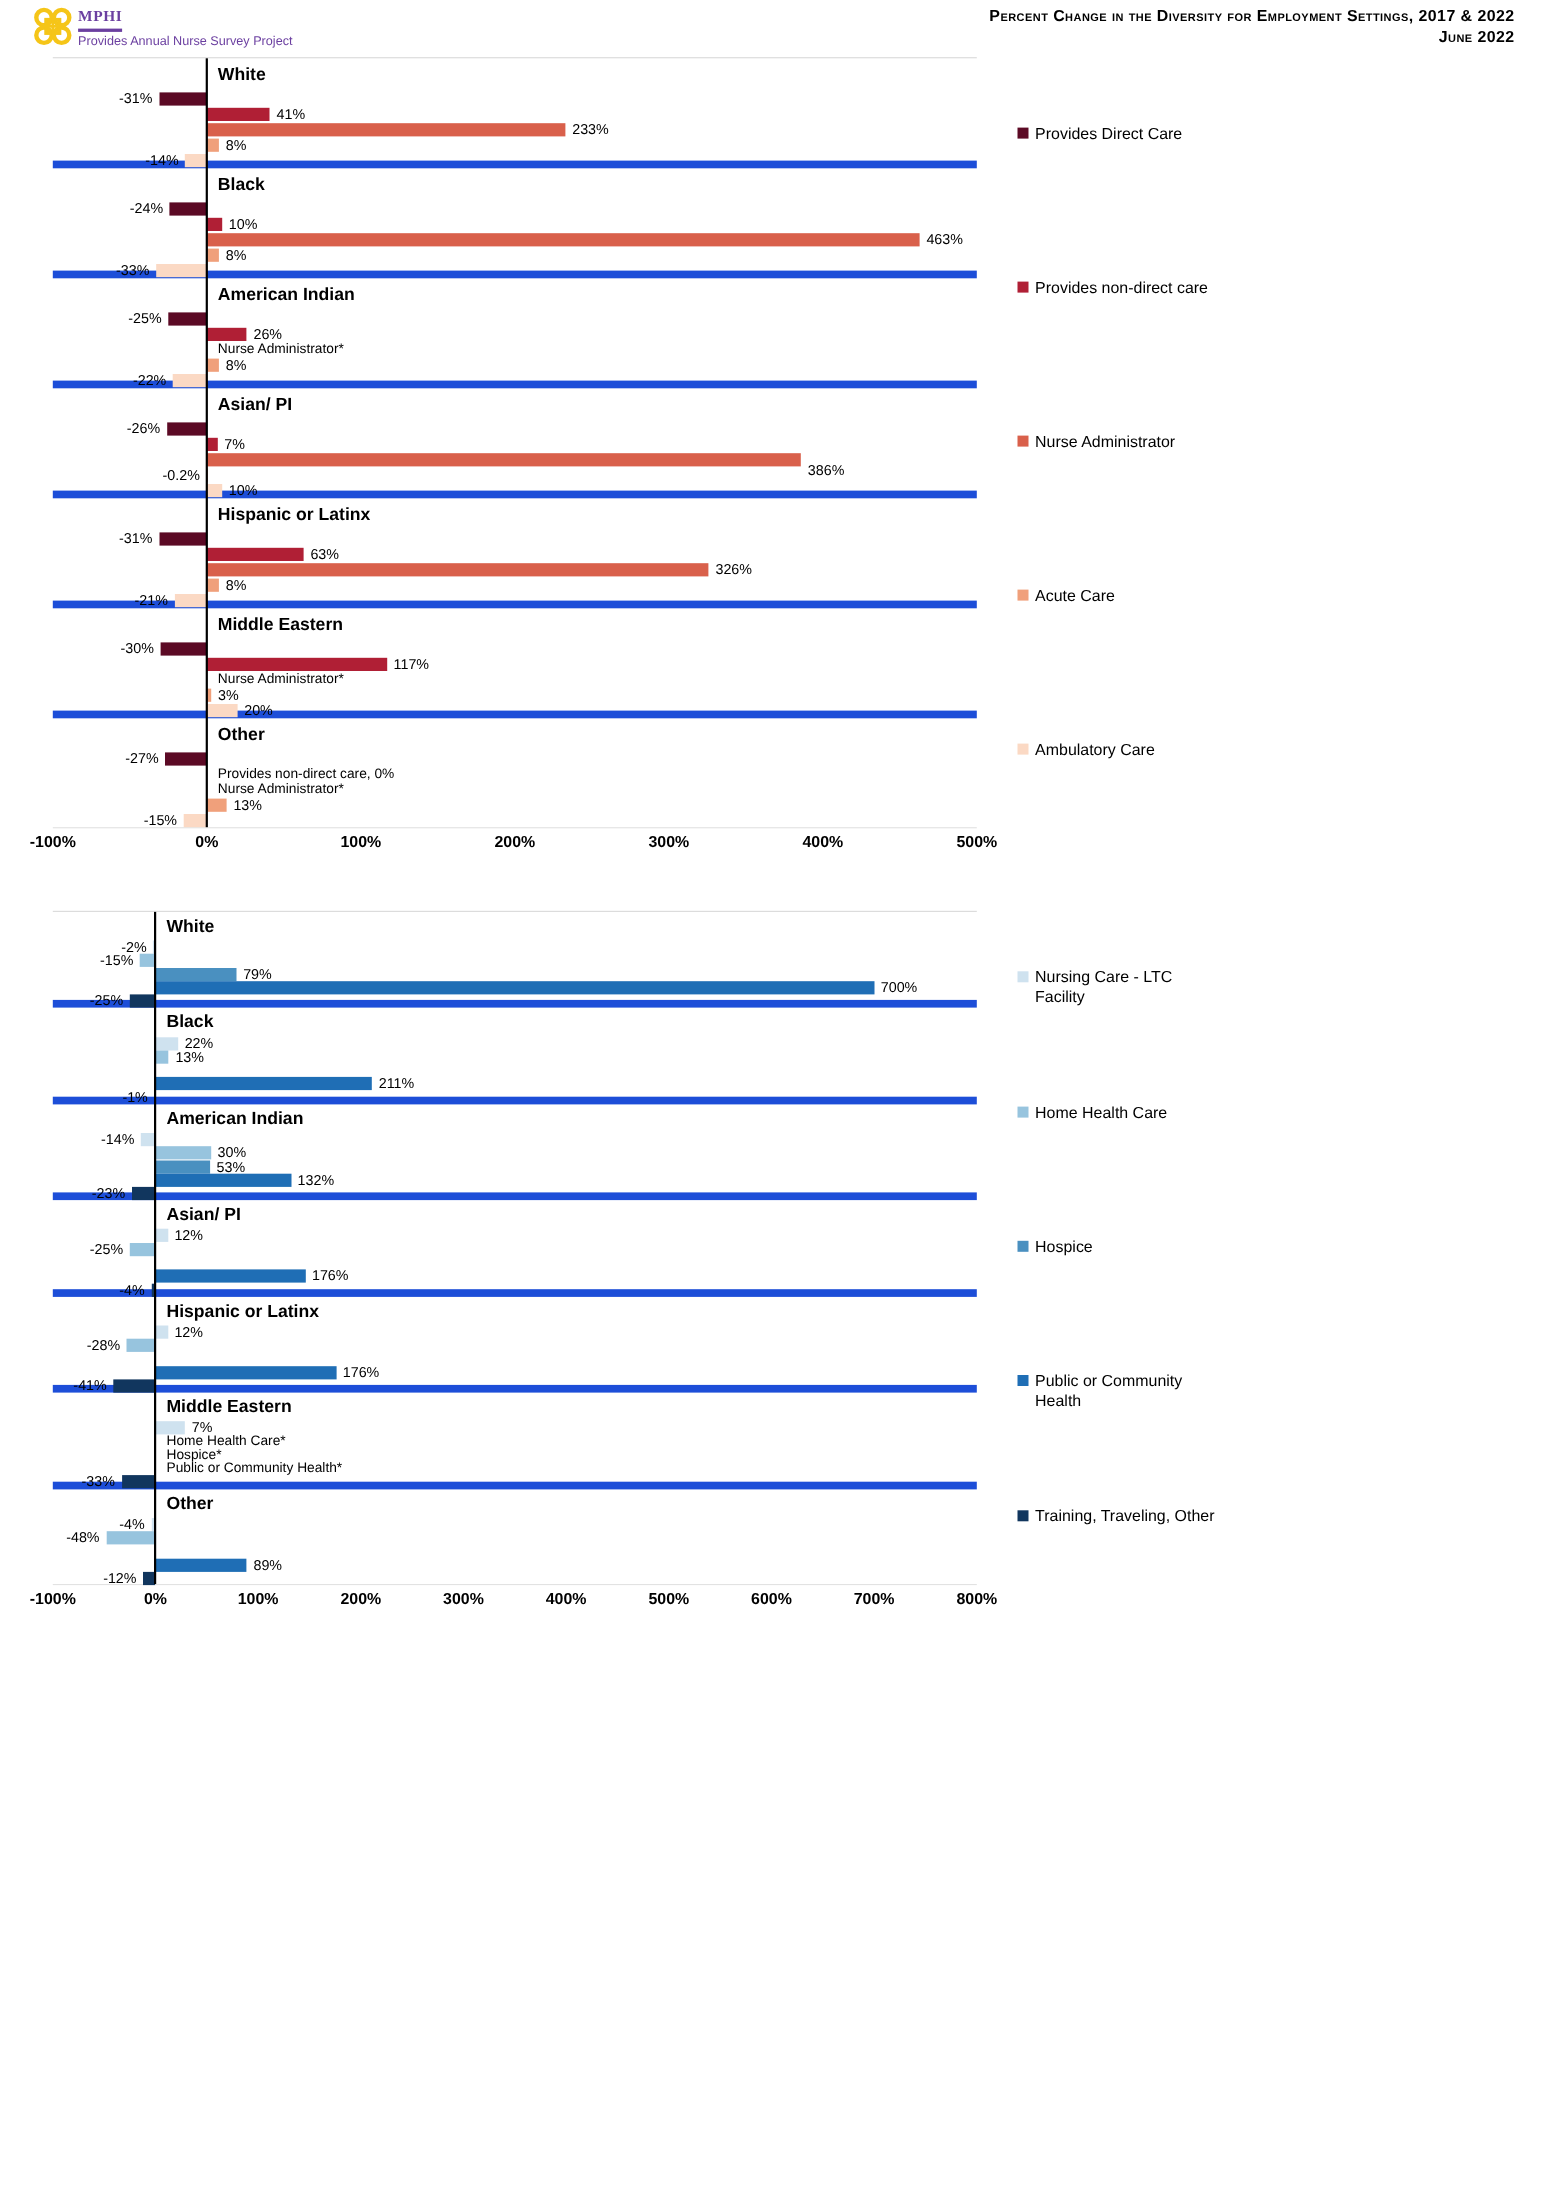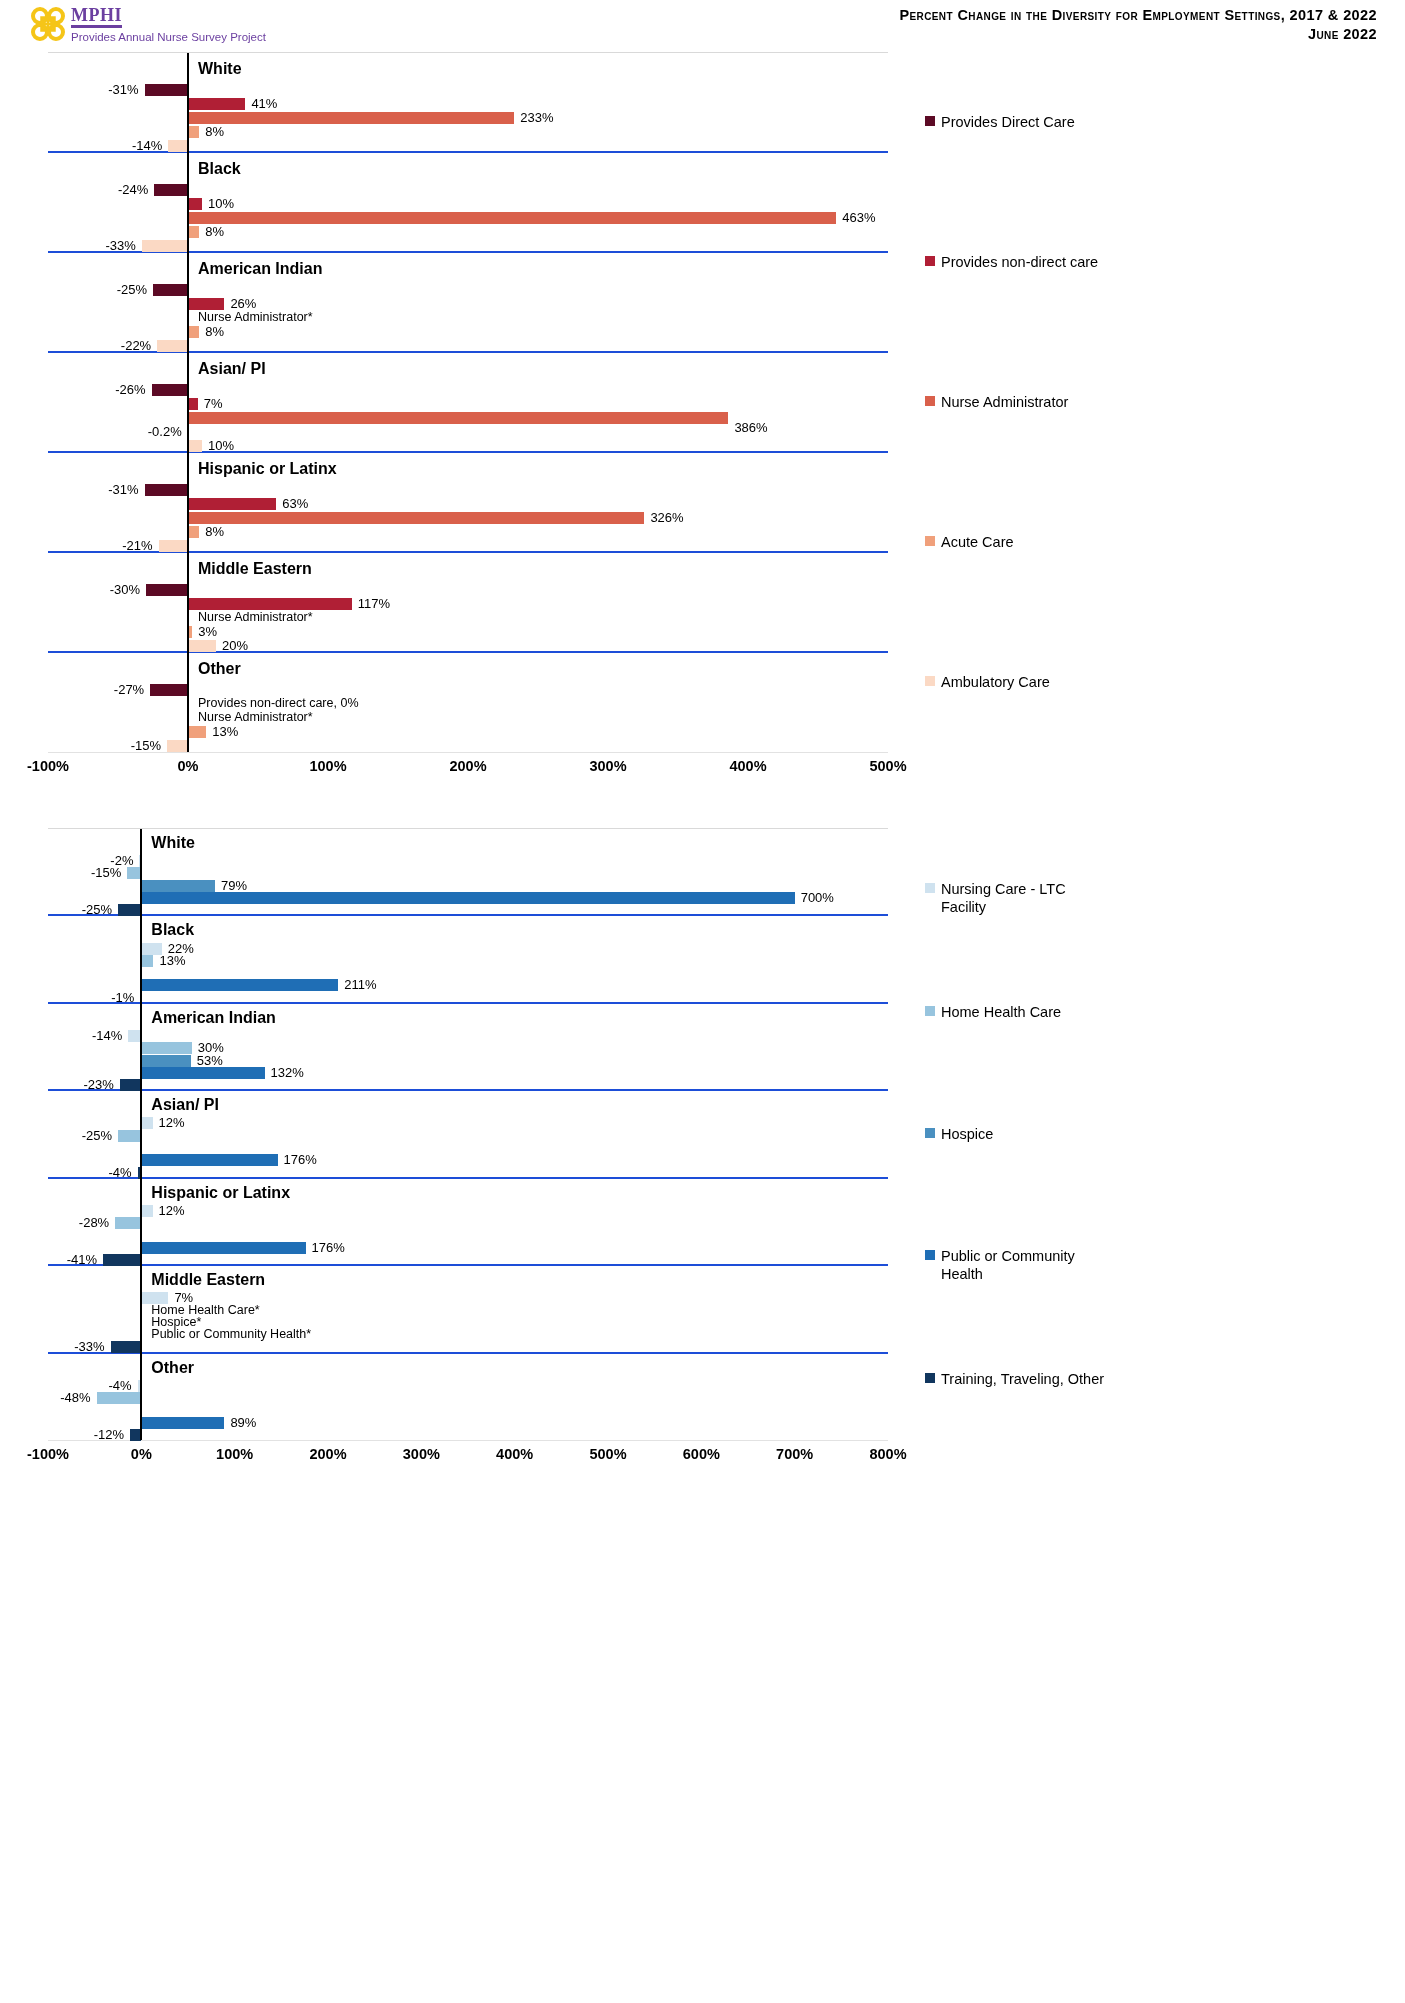--- a/index.html
+++ b/index.html
@@ -13,21 +13,21 @@
     overflow:hidden;
   }
 
   
   #header { position:absolute; left:0; top:0; width:1405px; height:50px; }
   #logo-wrap { position:absolute; left:28px; top:4px; display:flex; align-items:flex-start; }
   #logo-mark { width:40px; height:40px; flex:0 0 40px; }
   #logo-text { margin-left:3px; padding-top:2px; }
   #logo-title {
     font-family:"Liberation Serif", serif;
-    font-size:18px; font-weight:700; color:#6b3fa0;
+    font-size:14px; font-weight:700; color:#6b3fa0;
     letter-spacing:.5px; line-height:18px;
     border-bottom:3px solid #6b3fa0; display:inline-block; padding-bottom:1px;text-align:center;
   }
   #logo-sub {
     font-size:11.5px; color:#6b3fa0; line-height:14px; margin-top:2px;
     font-family:"Liberation Sans", sans-serif;
   }
   #title-block { position:absolute; right:28px; top:6px; text-align:right; }
   .title-line {
     font-family:"Liberation Sans", sans-serif;
@@ -42,21 +42,21 @@
   #chart2 { top:828px; width:1405px; height:670px; }
 
   .plot {
     position:absolute;
     border-top:1px solid #d9d9d9;
     border-bottom:none;
   }
   #plot1 { left:48px; top:0px;  width:840px; height:700px; }
   #plot2 { left:48px; top:0px;  width:840px; height:612px; }
 
-  .group-row { position:relative; border-bottom:2px solid #1d4ed8; }
+  .group-row { position:relative; border-bottom:7px solid #1d4ed8; }
   .group-row:last-child { border-bottom:1px solid #e2e2e2; }
 
   
   .zero-axis { position:absolute; top:0; bottom:0; width:2px; background:#000; z-index:6; }
 
   .group-title {
     position:absolute; z-index:7;
     font-weight:700; font-size:16px; line-height:16px;
     white-space:nowrap; color:#000;
   }

